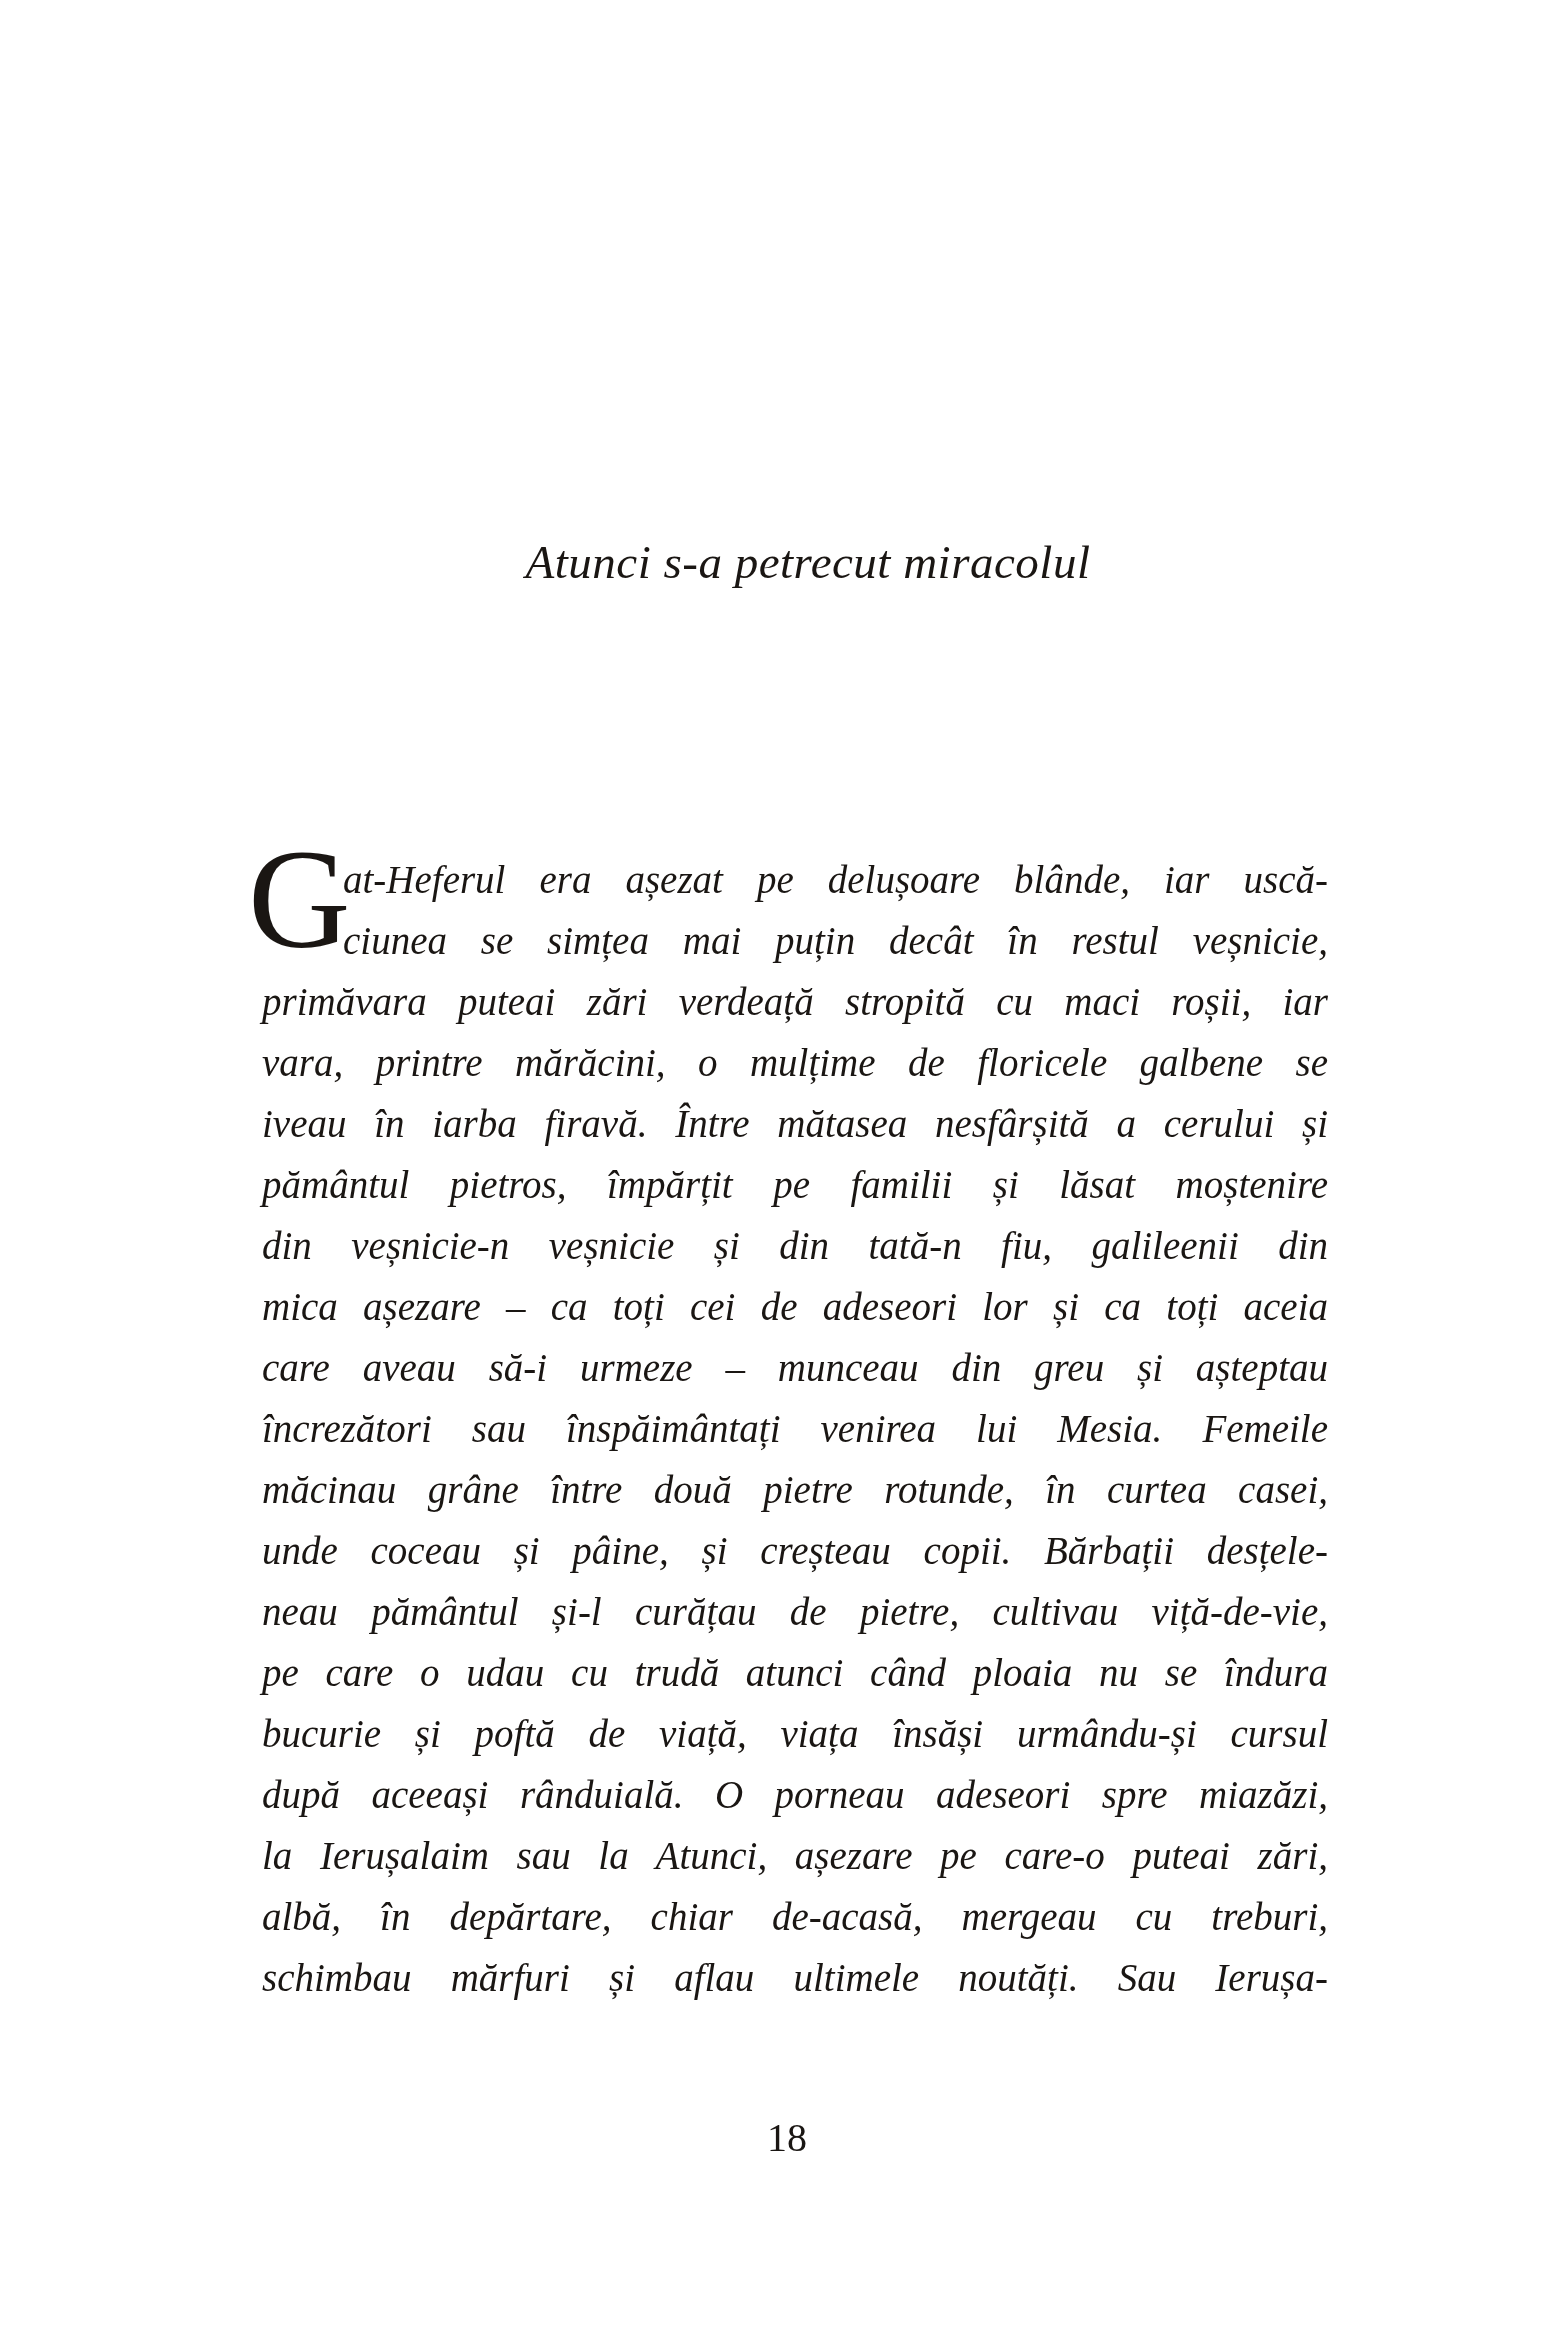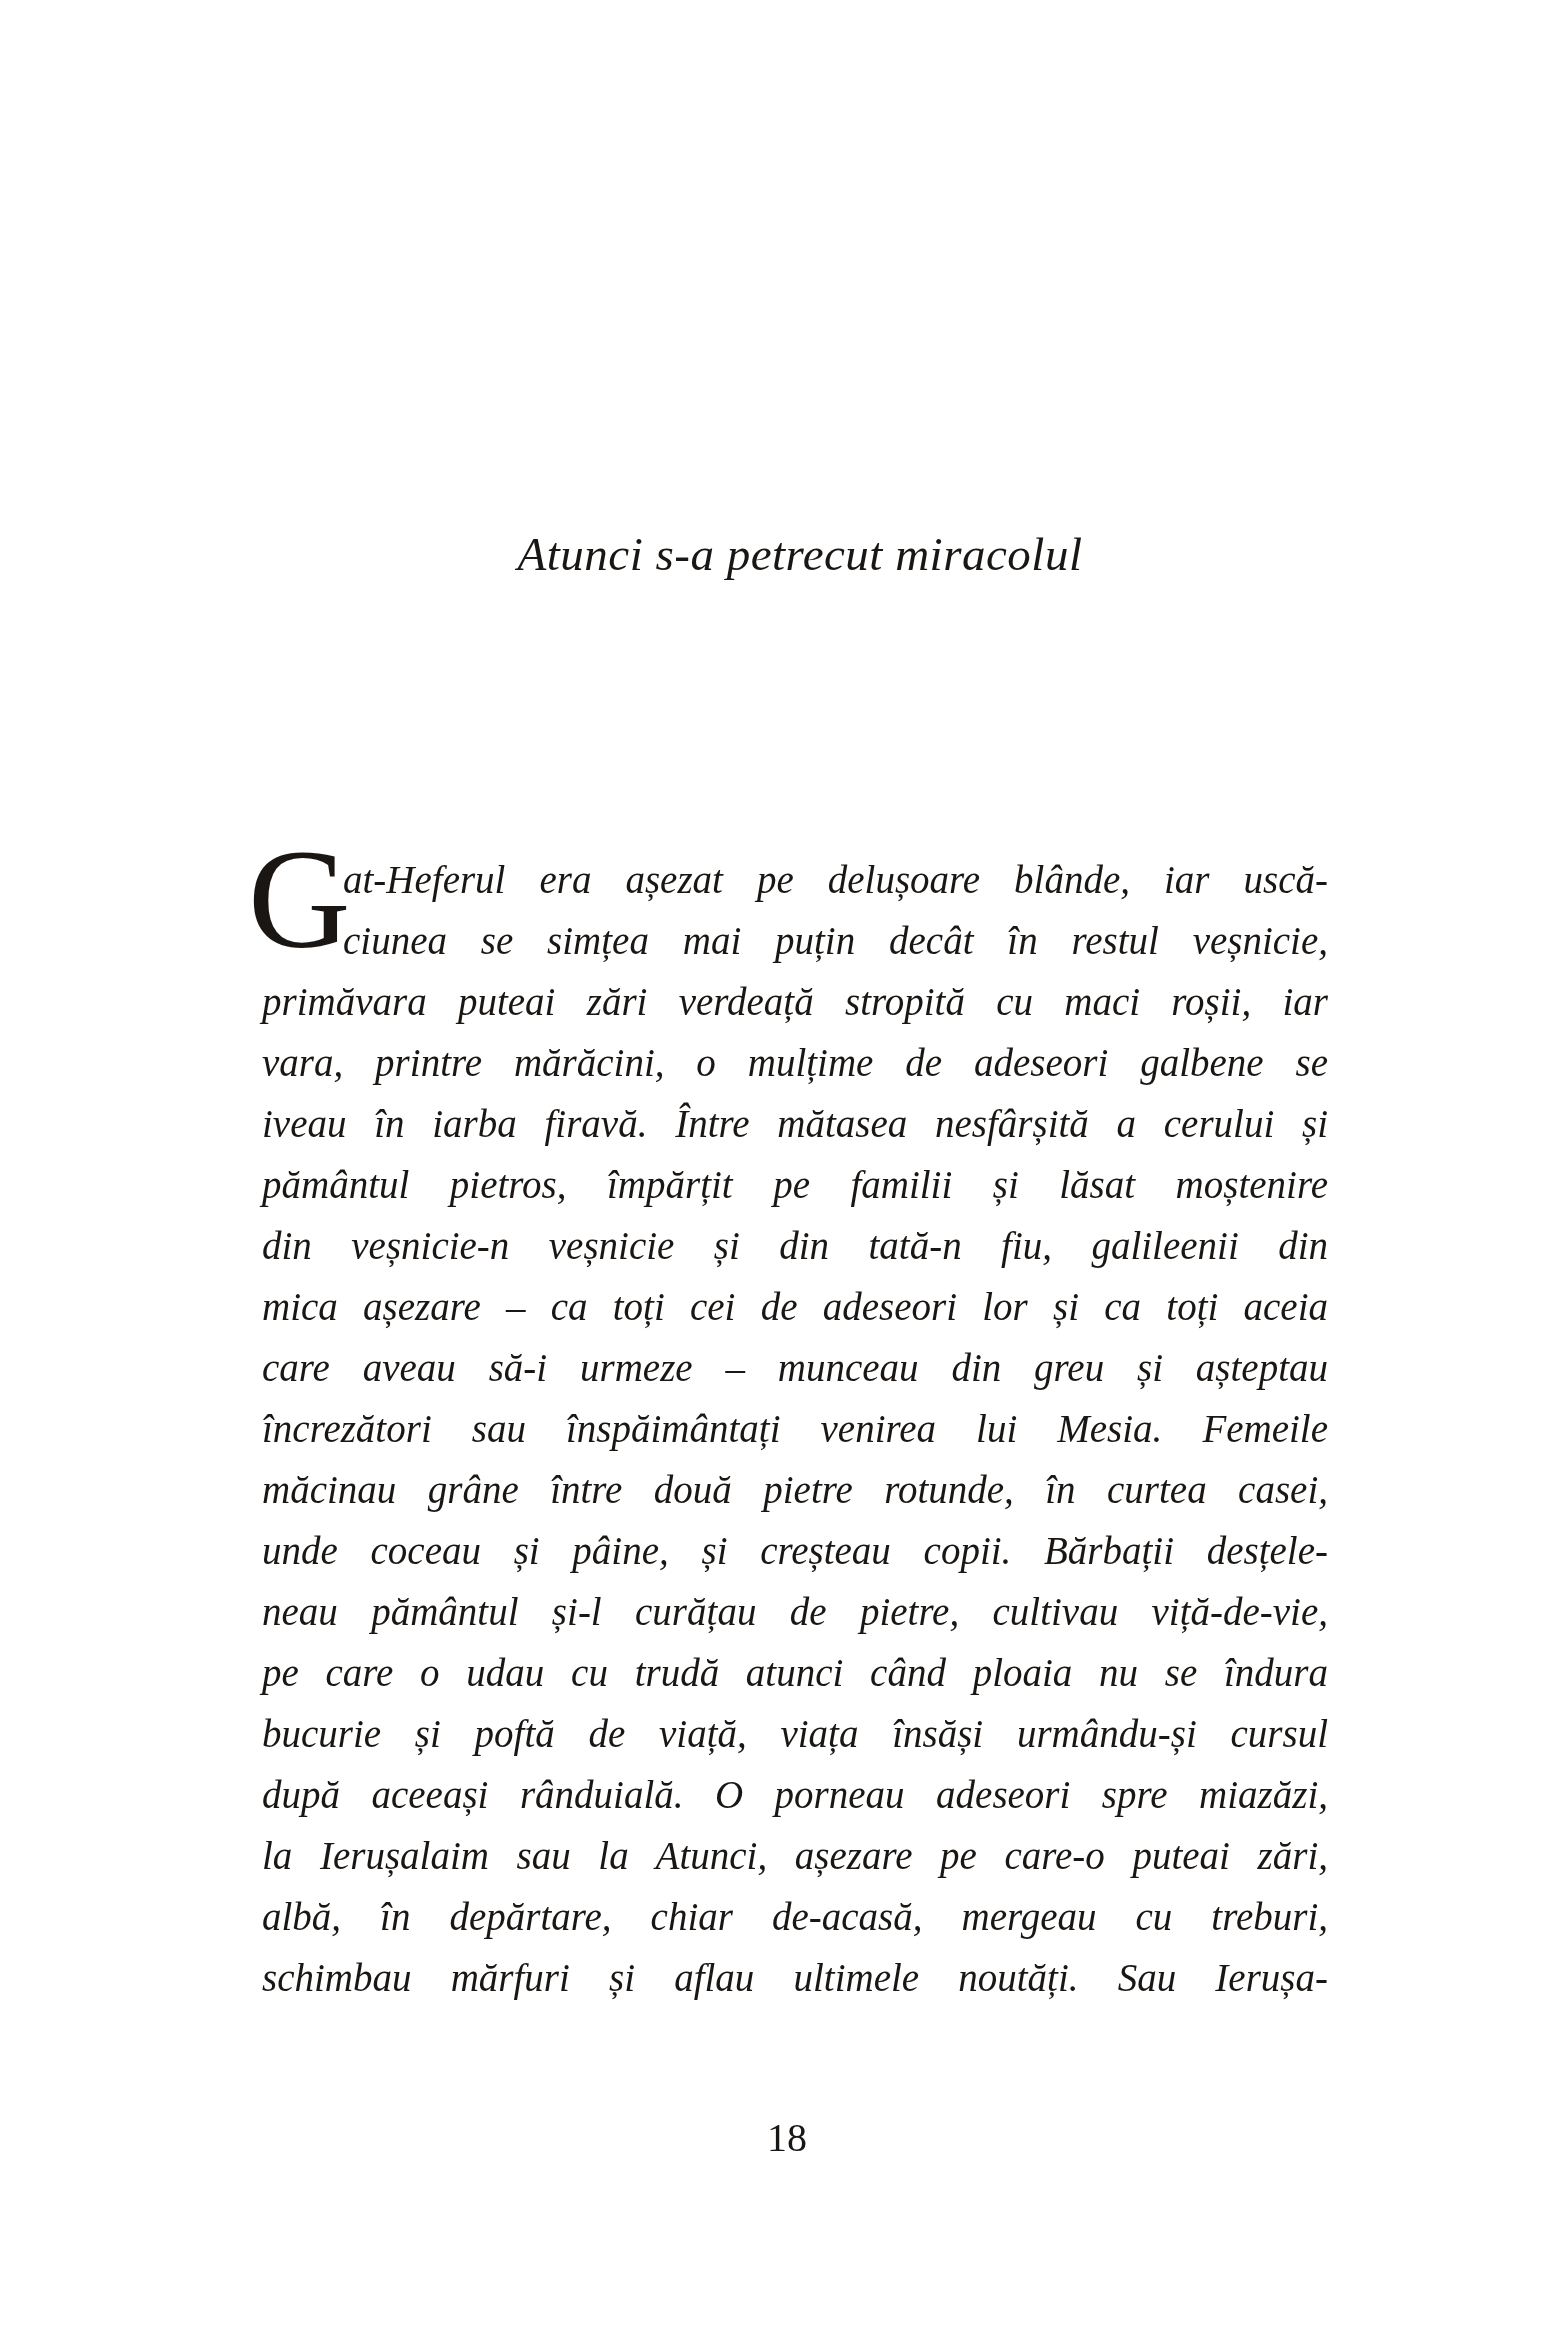--- a/index.html
+++ b/index.html
@@ -14,21 +14,21 @@
     background: #ffffff;
     color: #1a1613;
     font-family: "Liberation Serif", serif;
     overflow: hidden;
   }
   .title {
     position: absolute;
     top: 526px;
     left: 262px;
     width: 1066px;
-    margin: 5px;
+    margin: 13px;
     text-align: center;
     font-style: italic;
     font-weight: normal;
     font-size: 47px;
     line-height: 1;
     letter-spacing: 0.5px;
   }
   .body-text {
     position: absolute;
     top: 849px;
@@ -72,21 +72,21 @@
 <div class="page">
 
   <h1 class="title">Atunci s-a petrecut miracolul</h1>
 
   <div class="body-text">
     <span class="dropcap">G</span>
 
     <div class="text-line indent">at-Heferul era așezat pe delușoare blânde, iar uscă-</div>
     <div class="text-line indent">ciunea se simțea mai puțin decât în restul veșnicie,</div>
     <div class="text-line">primăvara puteai zări verdeață stropită cu maci roșii, iar</div>
-    <div class="text-line">vara, printre mărăcini, o mulțime de adeseori galbene se</div>
+    <div class="text-line">vara, printre mărăcini, o mulțime de floricele galbene se</div>
     <div class="text-line">iveau în iarba firavă. Între mătasea nesfârșită a cerului și</div>
     <div class="text-line">pământul pietros, împărțit pe familii și lăsat moștenire</div>
     <div class="text-line">din veșnicie-n veșnicie și din tată-n fiu, galileenii din</div>
     <div class="text-line">mica așezare – ca toți cei de adeseori lor și ca toți aceia</div>
     <div class="text-line">care aveau să-i urmeze – munceau din greu și așteptau</div>
     <div class="text-line">încrezători sau înspăimântați venirea lui Mesia. Femeile</div>
     <div class="text-line">măcinau grâne între două pietre rotunde, în curtea casei,</div>
     <div class="text-line">unde coceau și pâine, și creșteau copii. Bărbații desțele-</div>
     <div class="text-line">neau pământul și-l curățau de pietre, cultivau viță-de-vie,</div>
     <div class="text-line">pe care o udau cu trudă atunci când ploaia nu se îndura</div>

